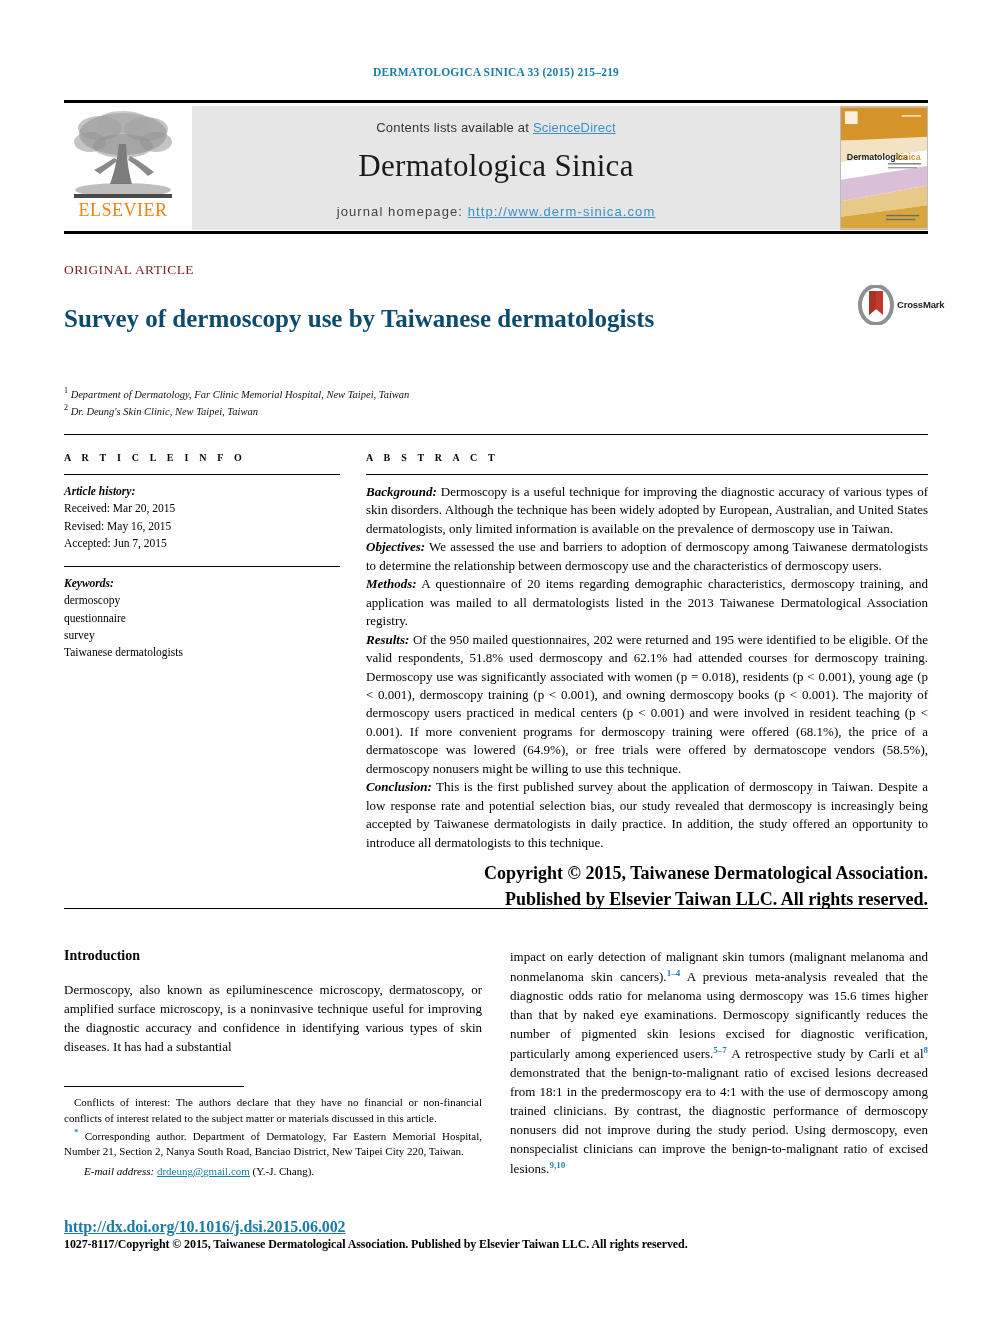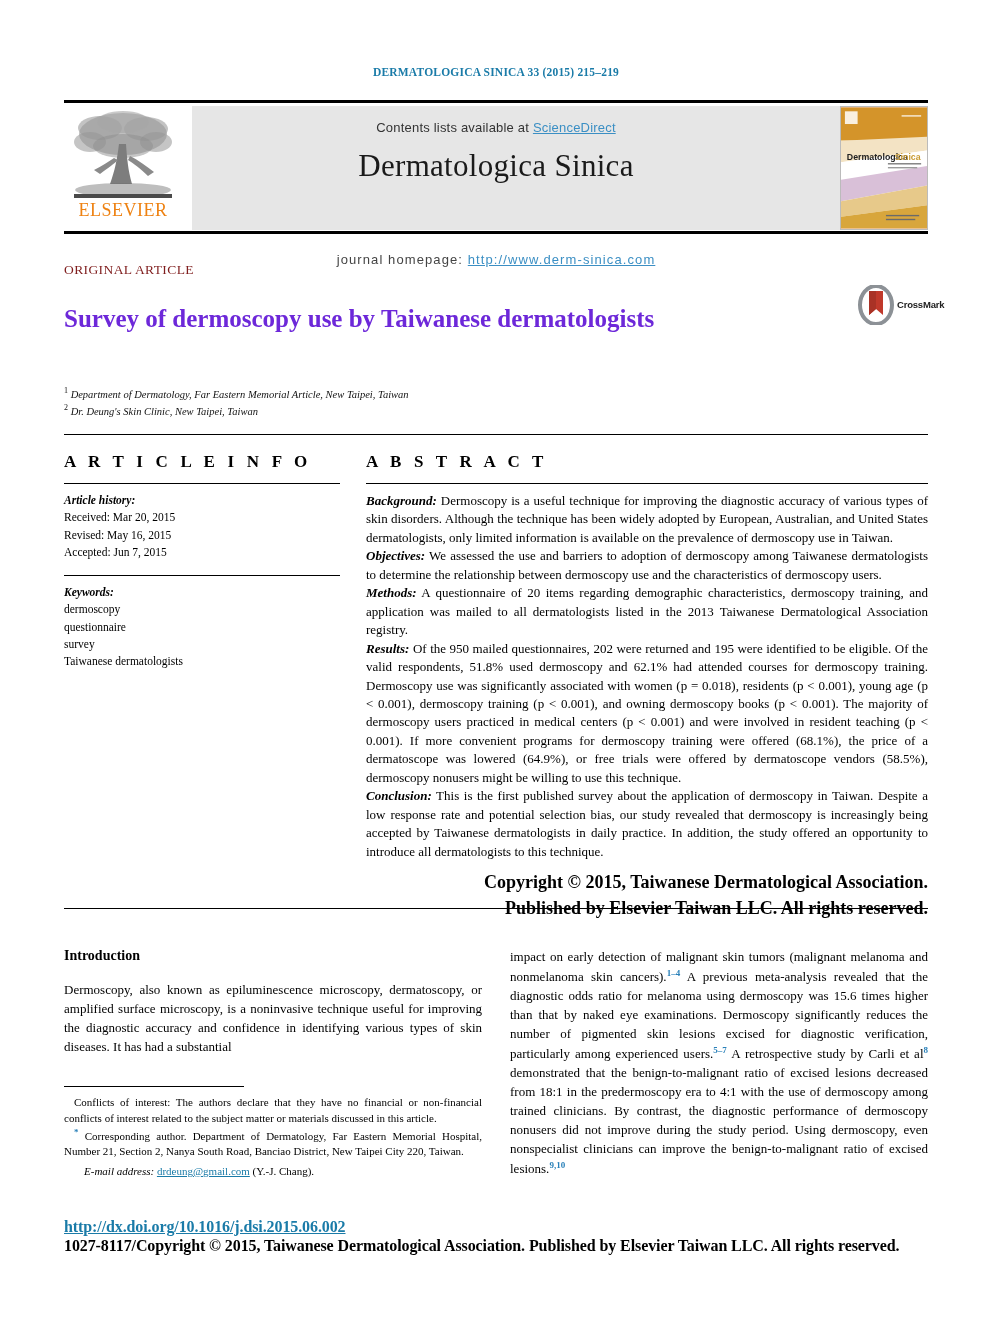--- a/index.html
+++ b/index.html
@@ -123,21 +123,20 @@
   .banner-homepage {
     position: absolute;
     top: 98px;
     left: 0;
     width: 608px;
     text-align: center;
     font-family: "Liberation Sans", sans-serif;
     font-size: 13px;
     letter-spacing: 1.1px;
     color: #444;
-    margin-top: 48px;
   }
   .banner-homepage .hp-url {
     color: #3b8fc4;
   }
   .cover-thumb {
     position: absolute;
     top: 6px;
     left: 776px;
     width: 88px;
     height: 124px;
@@ -158,21 +157,21 @@
     color: #7f1d1d;
   }
   .art-title {
     position: absolute;
     top: 288px;
     left: 64px;
     width: 770px;
     font-family: "Liberation Serif", serif;
     font-size: 25px;
     line-height: 1.15;
-    color: #6d28d9;
+    color: #0c4a6e;
   }
   .crossmark {
     position: absolute;
     top: 285px;
     left: 857px;
     width: 84px;
     height: 44px;
   }
   .crossmark-label {
     position: absolute;
@@ -243,21 +242,21 @@
   }
   .col-abstract {
     position: absolute;
     top: 452px;
     left: 366px;
     width: 562px;
   }
   .sec-head {
     font-family: "Liberation Serif", serif;
     font-weight: bold;
-    font-size: 17px;
+    font-size: 10px;
     letter-spacing: 4.2px;
     color: #000;
     margin-bottom: 11px;
   }
   .hr-thin {
     width: 100%;
     height: 1px;
     background: #000;
     margin: 0 0 8px 0;
   }
@@ -354,21 +353,21 @@
     left: 64px;
     font-size: 16px;
     color: #1a7ba8;
     font-weight: bold;
     letter-spacing: -0.1px;
   }
   .issn {
     position: absolute;
     top: 1237px;
     left: 64px;
-    font-size: 16px;
+    font-size: 12px;
     font-weight: bold;
     color: #000;
     letter-spacing: -0.1px;
   }
 </style>
 </head>
 <body>
 
 <div class="page">
 
@@ -437,21 +436,21 @@
     <svg width="38" height="40" viewBox="0 0 38 40">
       <ellipse cx="19" cy="20" rx="16" ry="19" fill="none" stroke="#8c9196" stroke-width="4"></ellipse>
       <path d="M12 6 L26 6 L26 30 L19 24 L12 30 Z" fill="#c0392b"></path>
       <path d="M12 6 L19 6 L19 24 L12 30 Z" fill="#a93226"></path>
     </svg>
     <span class="crossmark-label">CrossMark</span>
   </div>
 
 
   <div class="affil">
-    <div><sup>1</sup> <span>Department of Dermatology, Far Eastern Memorial Article, New Taipei, Taiwan</span></div>
+    <div><sup>1</sup> <span>Department of Dermatology, Far Clinic Memorial Hospital, New Taipei, Taiwan</span></div>
     <div><sup>2</sup> <span>Dr. Deung's Skin Clinic, New Taipei, Taiwan</span></div>
   </div>
 
   <div class="info-rule-top"></div>
 
   <div class="col-info">
     <div class="sec-head">A R T I C L E   I N F O</div>
     <div class="hr-thin"></div>
     <div class="hist-label">Article history:</div>
     <div class="hist-line">Received: Mar 20, 2015</div>

